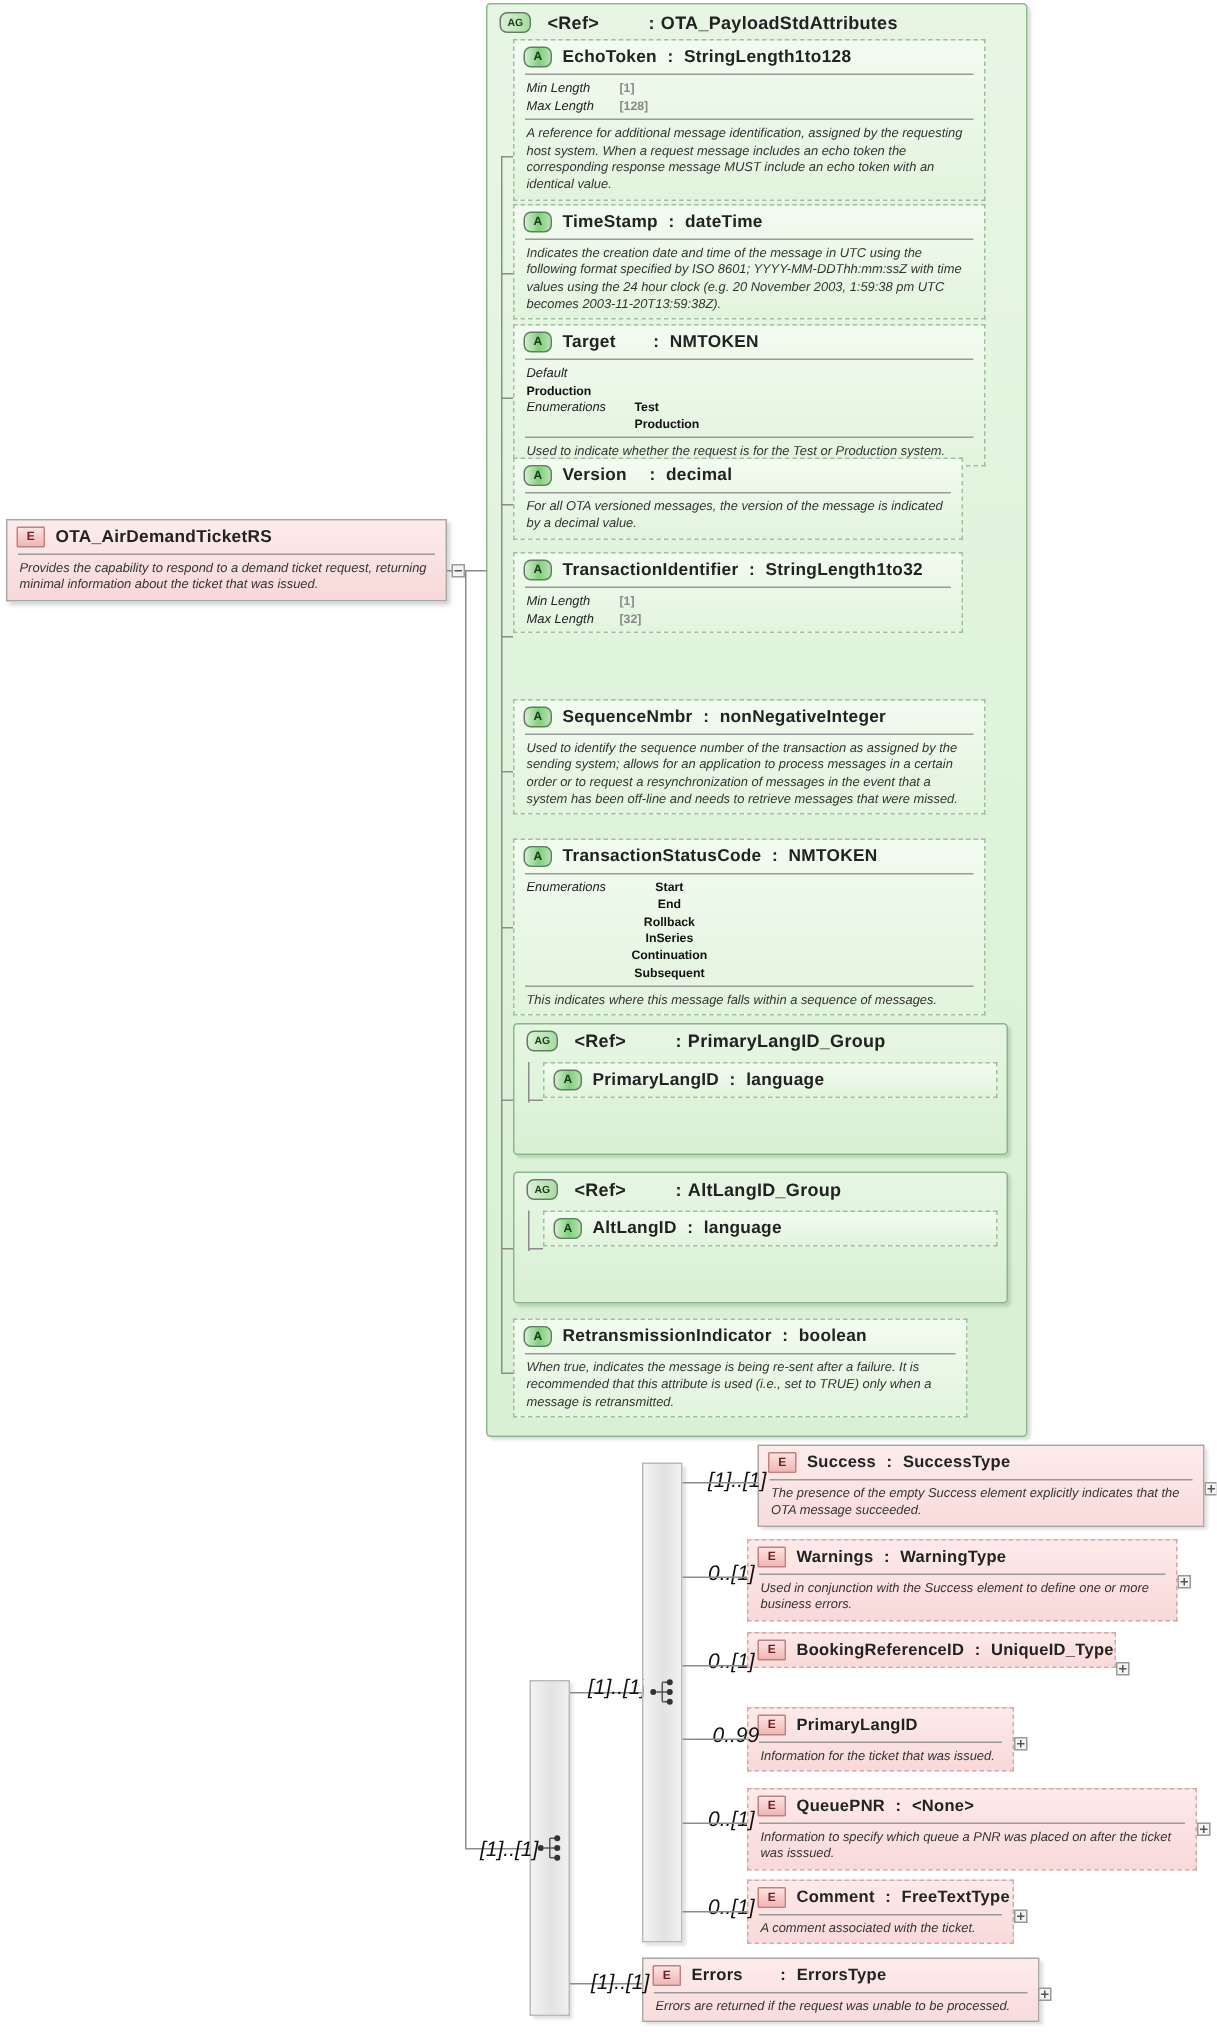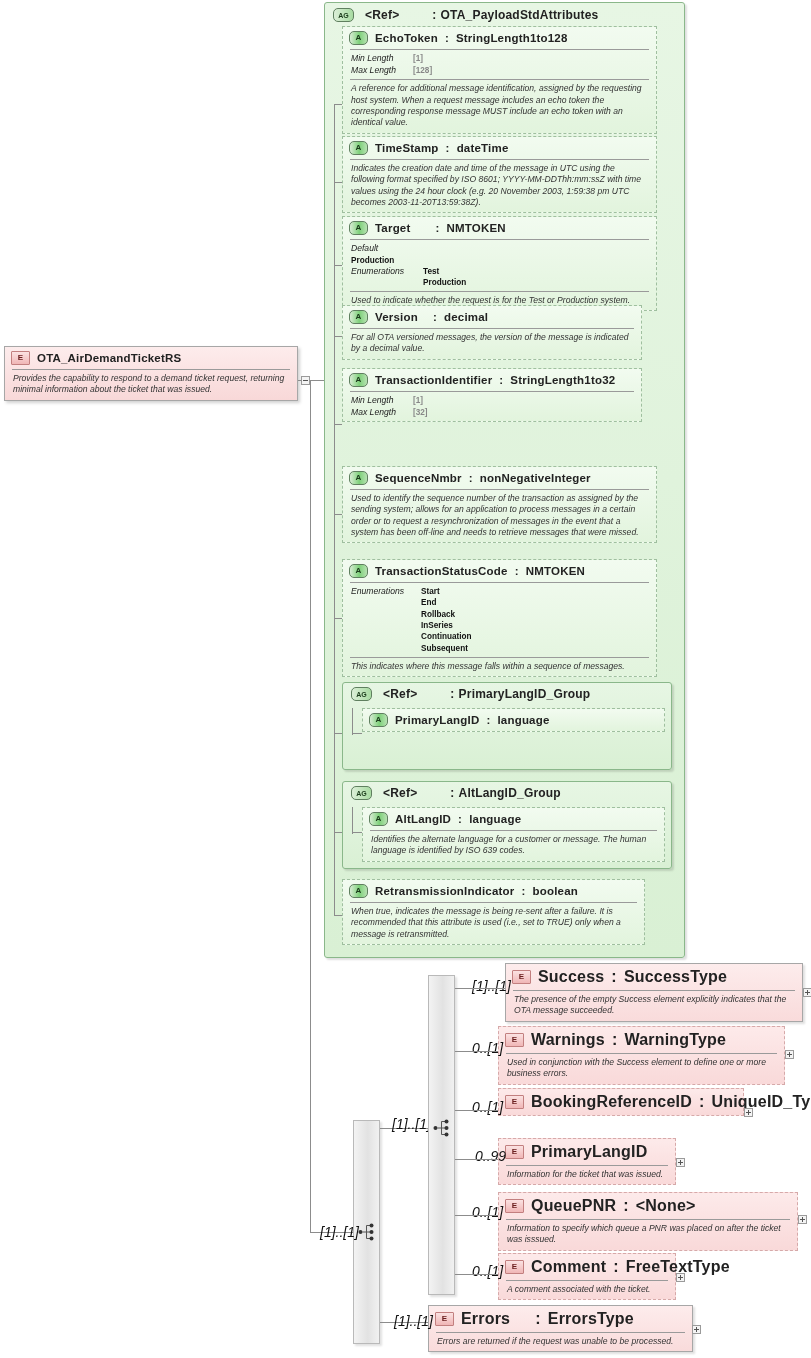--- a/index.html
+++ b/index.html
@@ -15,21 +15,21 @@
   .node .hdr{display:flex;align-items:center;gap:7px;padding:4px 8px 4px 6px;}
   .node .hdr .ttl{font-size:11.5px;font-weight:bold;color:#222;letter-spacing:.2px;white-space:nowrap;}
   .node .body{border-top:1px solid #9a9a9a;margin:0 7px;}
   .node .doc{font-size:8.6px;font-style:italic;color:#333;line-height:1.32;padding:3px 1px 4px 1px;}
   .node .facets{display:flex;font-size:8.6px;padding:3px 1px 3px 1px;line-height:1.35;}
   .node .facets .fl{font-style:italic;color:#222;width:62px;flex:none;}
   .node .facets .fv{color:#888;font-weight:bold;font-size:8.2px;}
   .node .facets .fv.dark{color:#111;}
   .node .enums{display:flex;font-size:8.6px;padding:3px 1px 3px 1px;line-height:1.38;}
   .node .enums .fl{font-style:italic;color:#222;width:70px;flex:none;}
-  .node .enums .fvs{color:#111;font-weight:bold;font-size:8.2px;}
+  .node .enums .fvs{color:#111;font-weight:bold;font-size:8.2px;align-items:center;}
 
   
   .badge{flex:none;display:inline-flex;align-items:center;justify-content:center;
          font-size:8px;font-weight:bold;width:17px;height:12px;line-height:1;}
   .badge.A{border:1px solid #5f7f5f;border-radius:5px 5px 5px 5px;
      background:linear-gradient(to right,#d8ecd4 0%,#7ed07a 55%,#b7e2b2 100%);color:#1a3a1a;}
   .badge.AG{border:1px solid #5f7f5f;border-radius:5px;
      background:linear-gradient(to right,#dcefd8 0%,#a8dba2 100%);color:#1a3a1a;font-size:7px;width:19px;}
   .badge.E{border:1px solid #c27f7f;border-radius:1px;
      background:linear-gradient(to bottom,#fbe2e2 0%,#f0b6b6 100%);color:#6b2020;}
@@ -39,21 +39,21 @@
        border-radius:3px;box-shadow:2px 2px 2px rgba(0,0,0,.13);}
   .grp > .hdr .ttl{font-size:12px;}
 
   
   .attr{border:1px dashed #9fbf9f;background:linear-gradient(to bottom,#f2fbf0,#e2f4dd);}
 
   
   .elem{border:1px dashed #d6a9a9;background:linear-gradient(to bottom,#fdeaea,#f9d9d9);}
   .elem.solid{border:1px solid #a7a7a7;background:linear-gradient(to bottom,#fdecec,#f9dbdb);
               box-shadow:2px 2px 2px rgba(0,0,0,.13);}
-  .elem .hdr .ttl{font-size:16px;}
+  .elem .hdr .ttl{font-size:11px;}
   .elem .body{border-top:1px solid #9a9a9a;}
 
   
   .root{border:1px solid #a7a7a7;background:linear-gradient(to bottom,#fdecec,#f8d8d8);
         box-shadow:2px 2px 3px rgba(0,0,0,.18);}
 
   
   .seqbar{border:1px solid #b9b9b9;background:linear-gradient(to right,#f3f3f3,#e2e2e2 55%,#f1f1f1);
           box-shadow:2px 2px 2px rgba(0,0,0,.12);}
 
@@ -272,23 +272,20 @@
     <span class="ttl" style="margin-left:-3px;">AltLangID_Group</span>
   </div>
 </div>
 <div class="node attr abs" style="left:362px;top:807px;width:303px;">
   <div class="hdr">
     <span class="badge A">A</span>
     <span class="ttl">AltLangID</span>
     <span class="ttl">:</span>
     <span class="ttl">language</span>
   </div>
-  <div class="body">
-    <div class="doc">Identifies the alternate language for a customer or message. The human language is identified by ISO 639 codes.</div>
-  </div>
 </div>
 <div class="ln lnh" style="left:334px;top:832px;width:8px;"></div>
 <div class="ln lnv" style="left:352px;top:807px;height:27px;"></div>
 <div class="ln lnh" style="left:352px;top:832px;width:10px;"></div>
 
 <div class="node attr abs" style="left:342px;top:879px;width:303px;">
   <div class="hdr">
     <span class="badge A">A</span>
     <span class="ttl">RetransmissionIndicator</span>
     <span class="ttl">:</span>

